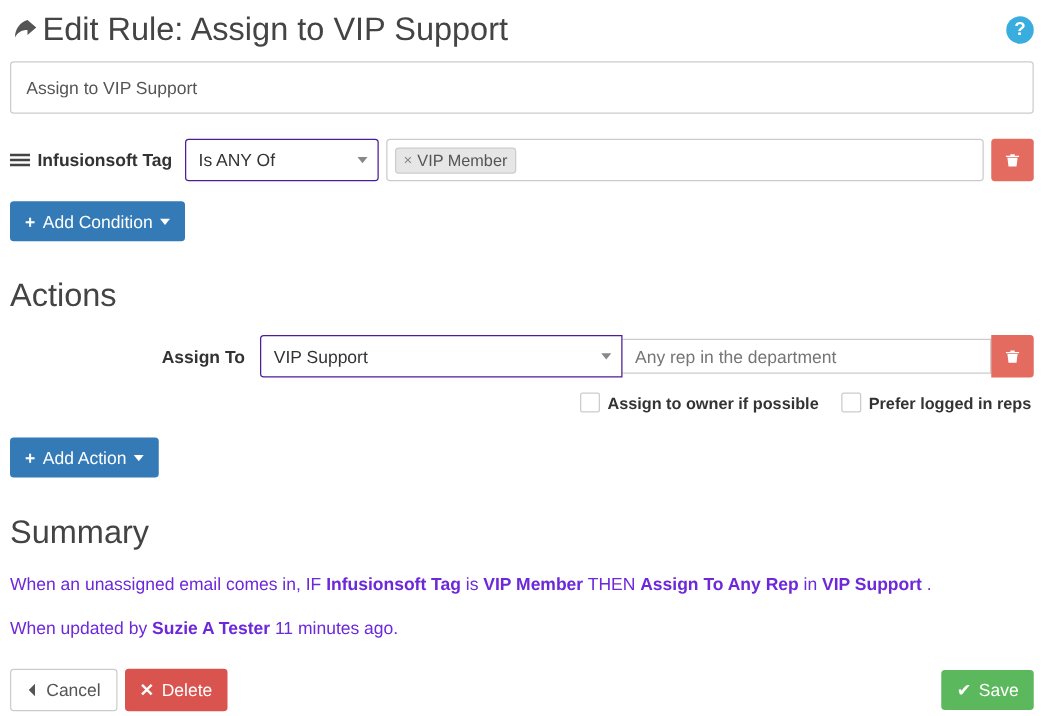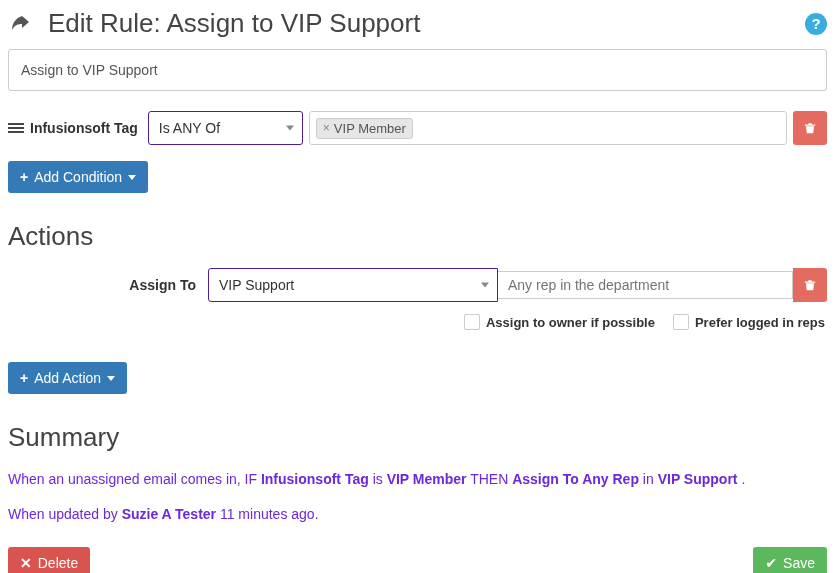--- a/index.html
+++ b/index.html
@@ -13,21 +13,21 @@
   }
   .header-row {
     display: flex;
     align-items: center;
     justify-content: space-between;
     margin-bottom: 10px;
   }
   .header-title {
     display: flex;
     align-items: center;
-    gap: 16px;
+    gap: 2px;
     color: #444;
     justify-content: center;
   }
   .header-title h1 {
     font-size: 26px;
     font-weight: 400;
     color: #444;
   }
   .help-icon {
     width: 22px; height: 22px;
@@ -160,21 +160,21 @@
     font-size:14px;
     color:#999;
   }
   .checkbox-row {
     display:flex;
     justify-content:flex-end;
     gap:18px;
     align-items:center;
     font-size:13px;
     color:#333;
-    margin-bottom: 32px;
+    margin-bottom: 20px;
     padding-right:2px;
   }
   .checkbox-row label { display:flex; align-items:center; gap:6px; font-weight:600; cursor:pointer; }
   .checkbox-box { width:16px; height:16px; border:1px solid #ccc; border-radius:2px; background:#fff; display:inline-block; }
   .summary-text { color:#6d28d9; margin-bottom:14px; line-height:1.5; }
   .summary-text b { font-weight:600; }
   .footer {
     display:flex;
     align-items:center;
     justify-content:space-between;
@@ -295,20 +295,26 @@
 
 <p class="summary-text">
   <span>When updated by </span>
   <b>Suzie A Tester</b>
   <span> 11 minutes ago.</span>
 </p>
 
 
 <div class="footer">
   <div class="footer-left">
+    <button class="btn btn-default">
+      <svg width="10" height="12" viewBox="0 0 10 12" fill="#555">
+          <path d="M7 1L2 6l5 5z"></path>
+        </svg>
+      <span>Cancel</span>
+    </button>
     <button class="btn btn-danger">
       <span style="font-weight:bold">✕</span>
       <span>Delete</span>
     </button>
   </div>
   <button class="btn btn-success">
     <span>✔</span>
     <span>Save</span>
   </button>
 </div>

